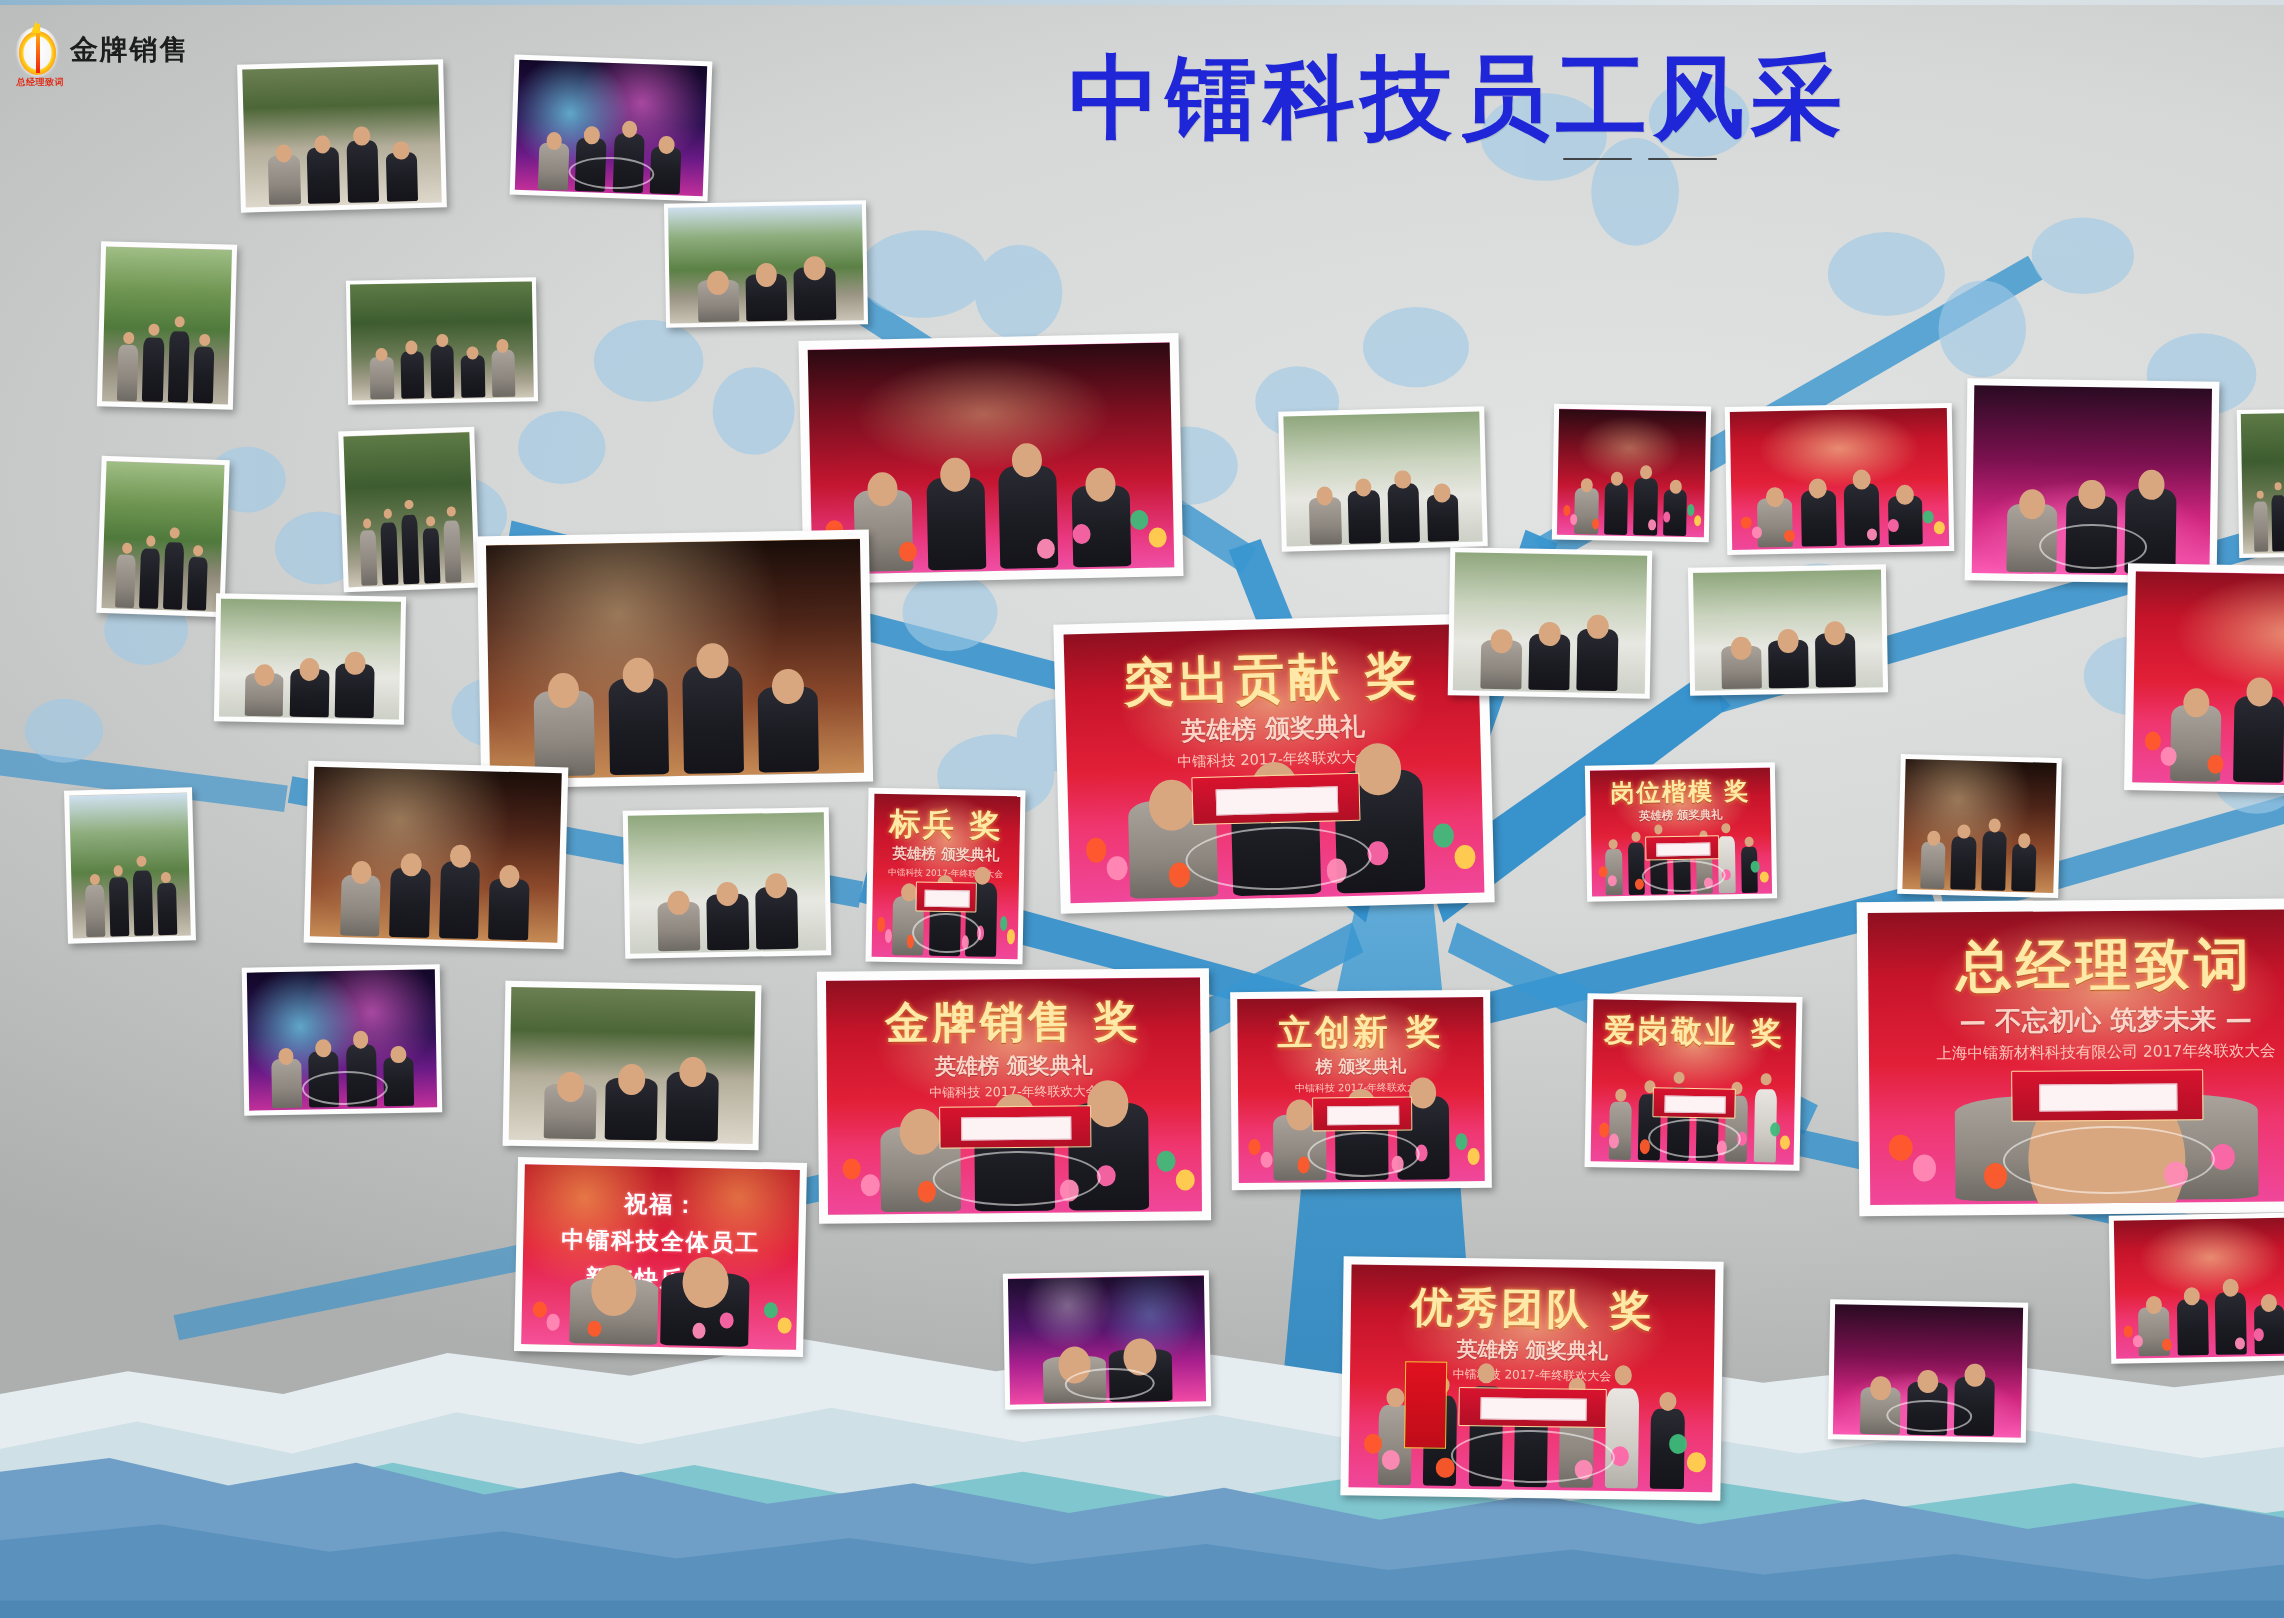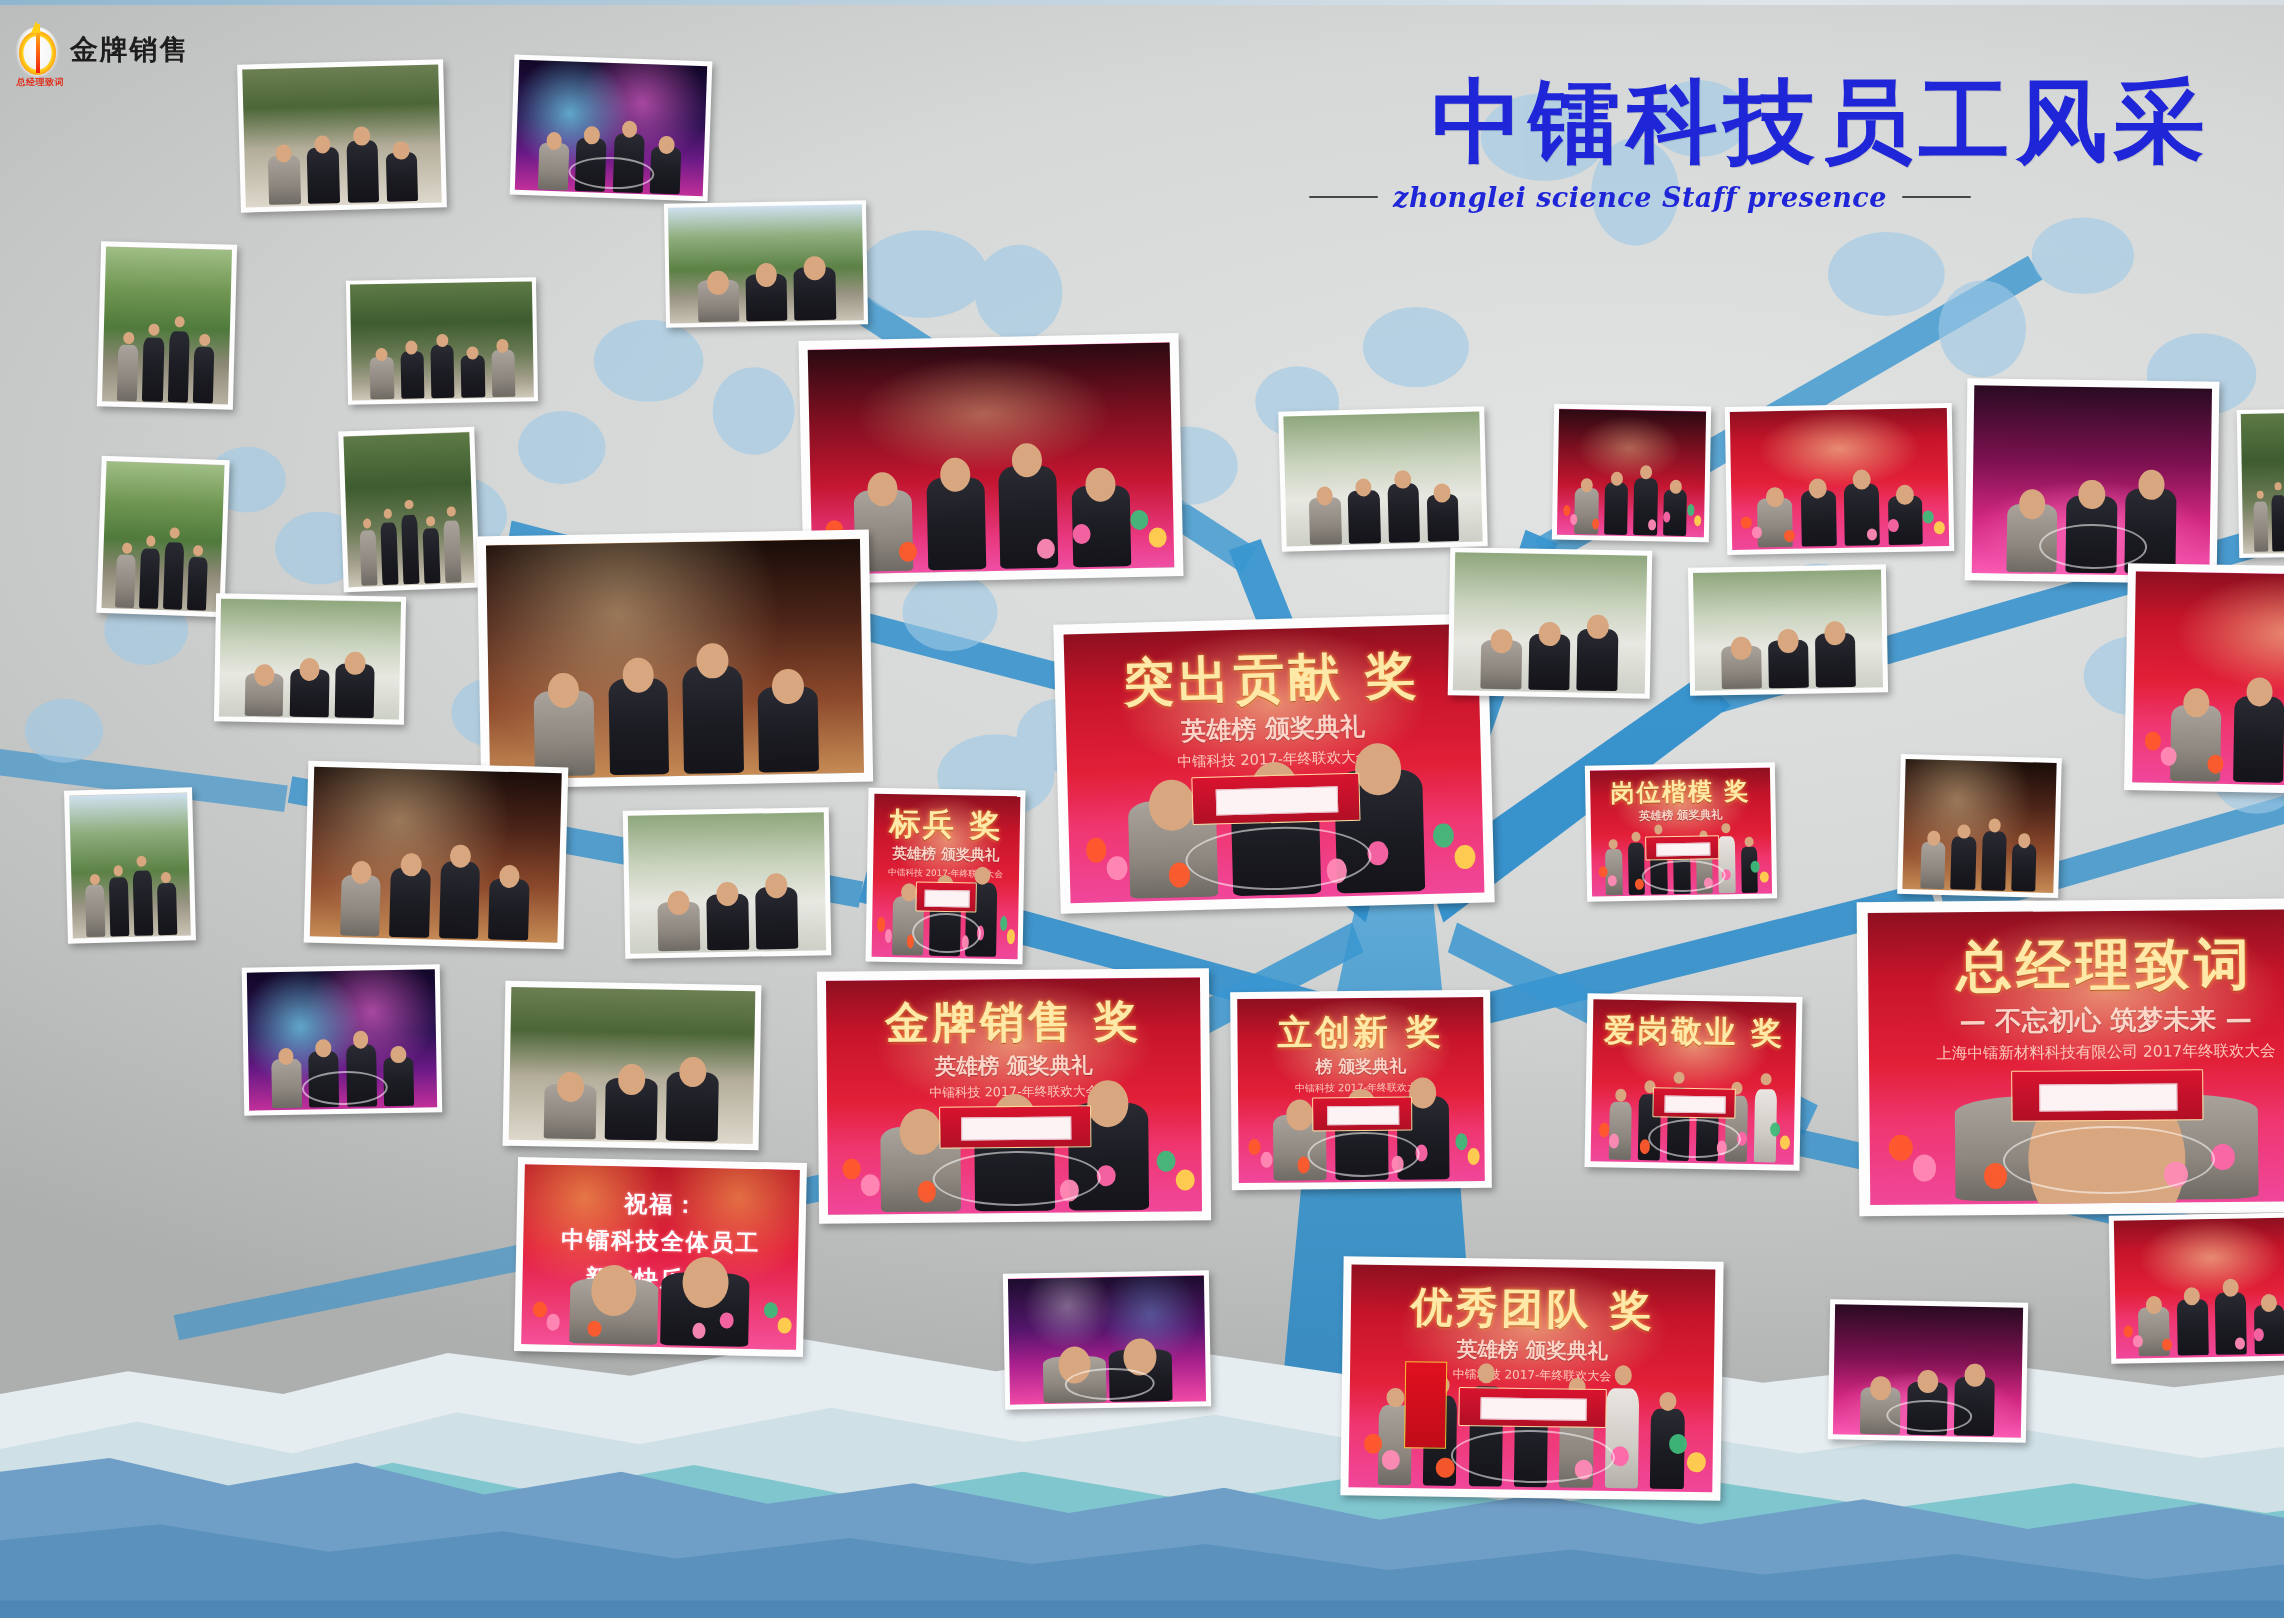--- a/index.html
+++ b/index.html
@@ -59,21 +59,21 @@
     font-size:28px;font-weight:700;color:#1d1d1d;letter-spacing:1.8px;line-height:1;
   }
   .logo-slogan{
     position:absolute;left:3.7px;top:58px;
     font-family:"DejaVu Sans","Liberation Sans",sans-serif;
     font-size:9px;font-weight:700;color:#e02b16;letter-spacing:0.5px;white-space:nowrap;
   }
 
   
   .title-block{
-    position:absolute;left:1069px;top:50px;width:1142px;z-index:45;text-align:right;margin-top:24px;
+    position:absolute;left:1069px;top:50px;width:1142px;z-index:45;text-align:left;
   }
   .title-cn{
     font-family:"DejaVu Sans","Liberation Sans",sans-serif;
     font-size:91px;font-weight:700;color:#1f26d8;letter-spacing:6.4px;line-height:1.05;
     text-shadow:0.9px 1.4px 0 rgba(0,0,0,.10);
     white-space:nowrap;
   }
   .title-sub-row{
     display:flex;align-items:center;justify-content:center;gap:15.5px;margin-top:12px;
   }
@@ -312,21 +312,20 @@
       <div class="logo-arrow"></div>
       <div class="logo-slogan">总经理致词</div>
     </div>
     <div class="logo-cn">金牌销售</div>
   </div>
 
   <div class="title-block">
     <div class="title-cn">中镭科技员工风采</div>
     <div class="title-sub-row">
       <span class="sub-rule"></span>
-      <span class="title-en">zhonglei science Staff presence</span>
       <span class="sub-rule"></span>
     </div>
   </div>
 
   <div id="collage">
       <div class="photo" style="left: 239px; top: 62px; width: 206px; height: 148px; padding: 5px; transform: rotate(-1.5deg);">
         <div class="inner sc-rock" style="inset: 5px; width: auto; height: auto;">
           <div class="people">
             <div class="person lt" style="left:20%;width:16%;height:62%;transform:translateX(-50%)"></div>
             <div class="person " style="left:40%;width:16%;height:70%;transform:translateX(-50%)"></div>

